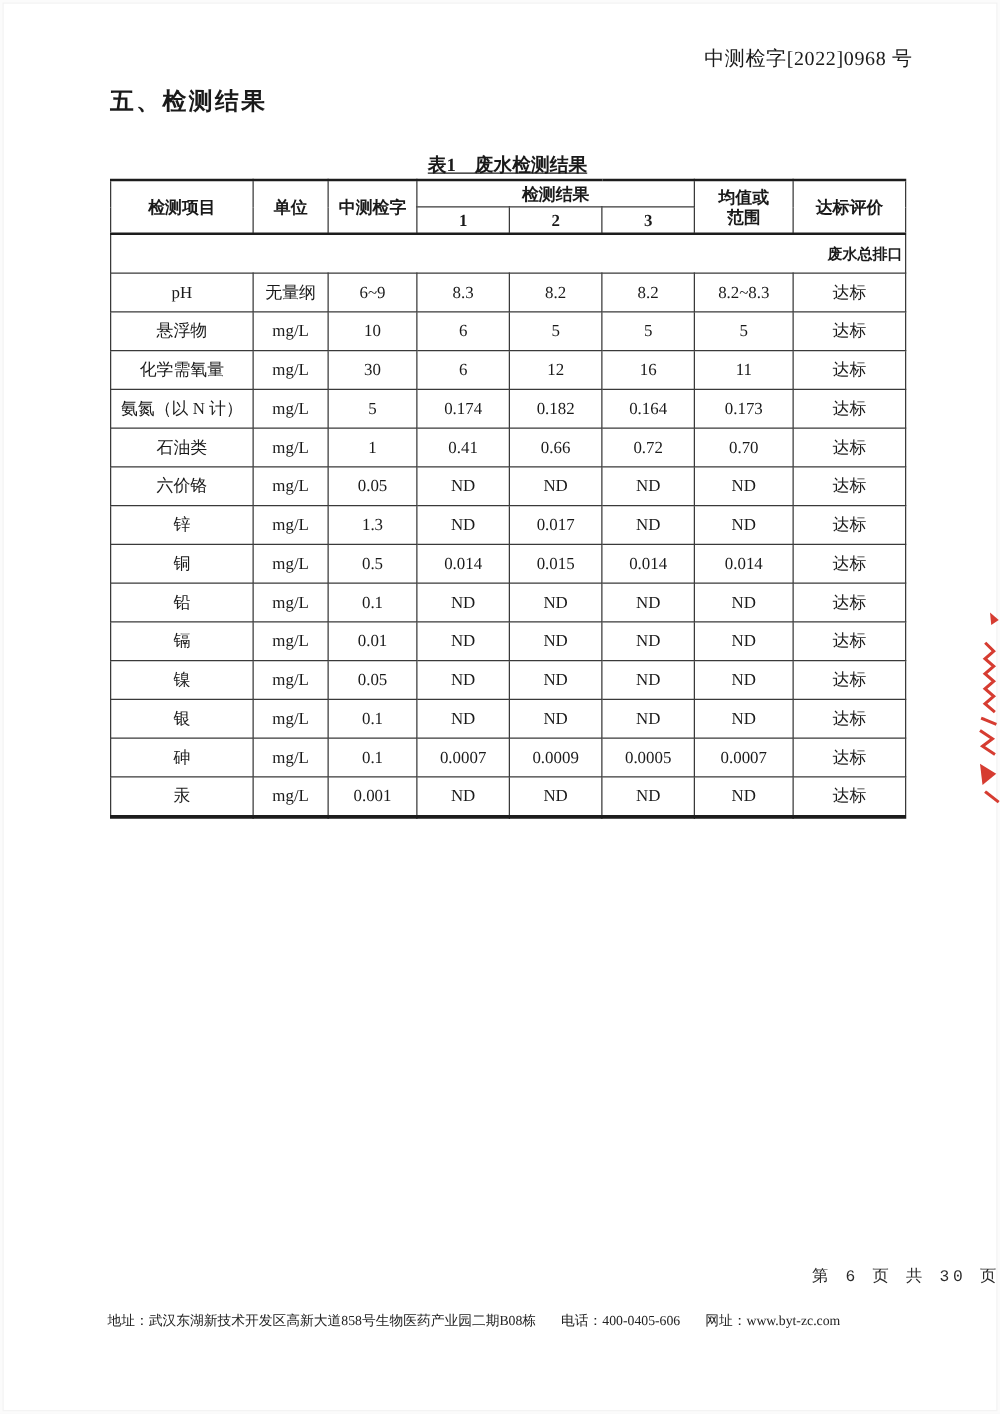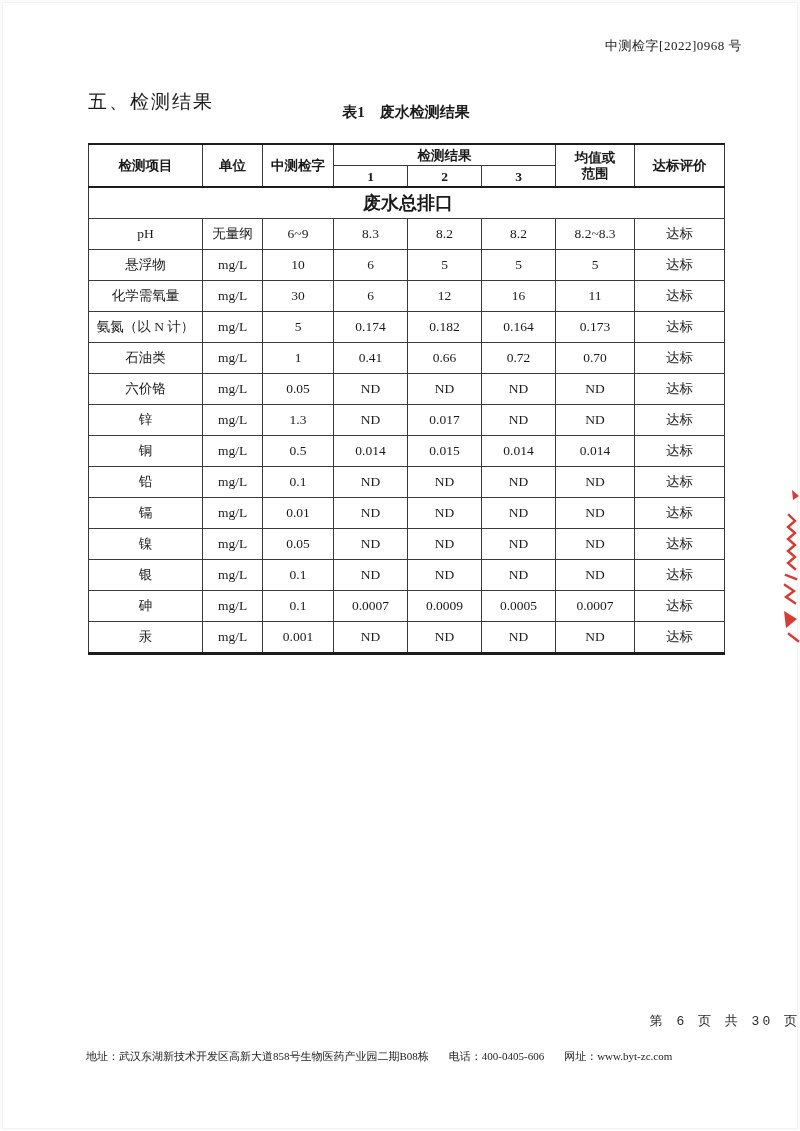--- a/index.html
+++ b/index.html
@@ -6,51 +6,51 @@
   body {
     width:800px; height:1131px;
     background:#ffffff;
     position:relative;
     font-family:"Liberation Serif","DejaVu Serif",serif;
     color:#1a1a1a;
     box-shadow: inset 0 0 0 2px #fbfbfb, inset 0 0 0 3px #f3f3f3;
     overflow:hidden;
   }
   .doc-ref {
-    position:absolute; top:37px; right:58px;
-    font-size:13px; letter-spacing:0.5px;
+    position:absolute; top:37px; right:70px;
+    font-size:16px; letter-spacing:0.5px;
   }
   .section-title {
-    position:absolute; top:89px; left:88px;
-    font-size:19px; font-weight:normal; letter-spacing:2px;
+    position:absolute; top:68px; left:88px;
+    font-size:19px; font-weight:bold; letter-spacing:2px;
   }
   .table-caption {
-    position:absolute; top:103px; left:88px; width:636px;
-    text-align:center; font-size:15px; font-weight:bold;
+    position:absolute; top:123px; left:88px; width:636px;
+    text-align:center; font-size:15px; font-weight:bold;text-decoration:underline;
   }
   table.results {
     position:absolute; top:143px; left:88px;
     width:636px; border-collapse:collapse; table-layout:fixed;
     border-top:2.5px solid #1c1c1c;
     border-bottom:3px solid #1c1c1c;
   }
   table.results thead { border-bottom:2.5px solid #1c1c1c; }
   table.results th, table.results td {
     border:1px solid #3a3a3a;
     text-align:center; vertical-align:middle;
     font-size:13.5px; font-weight:normal;
     padding:0 2px;
     overflow:hidden; white-space:nowrap;
   }
   table.results thead th { font-weight:bold; height:20px; line-height:17px; }
   table.results thead th.tall { height:41px; }
   table.results tbody td { height:30px; }
   tr.section-row td {
-    text-align:center; font-weight:bold; height:19px;
-    padding-left:5px; font-size:18px;
+    text-align:right; font-weight:bold; height:19px;
+    padding-left:5px; font-size:12px;
   }
   .mean-head div { line-height:16px; }
   .stamp {
     position:absolute; right:0; top:487px;
     width:20px; height:158px;
   }
   .page-number {
     position:absolute; top:1012px; left:0; width:100%;
     text-align:right; font-size:13px; letter-spacing:3px;
     color:#2a2a2a;

